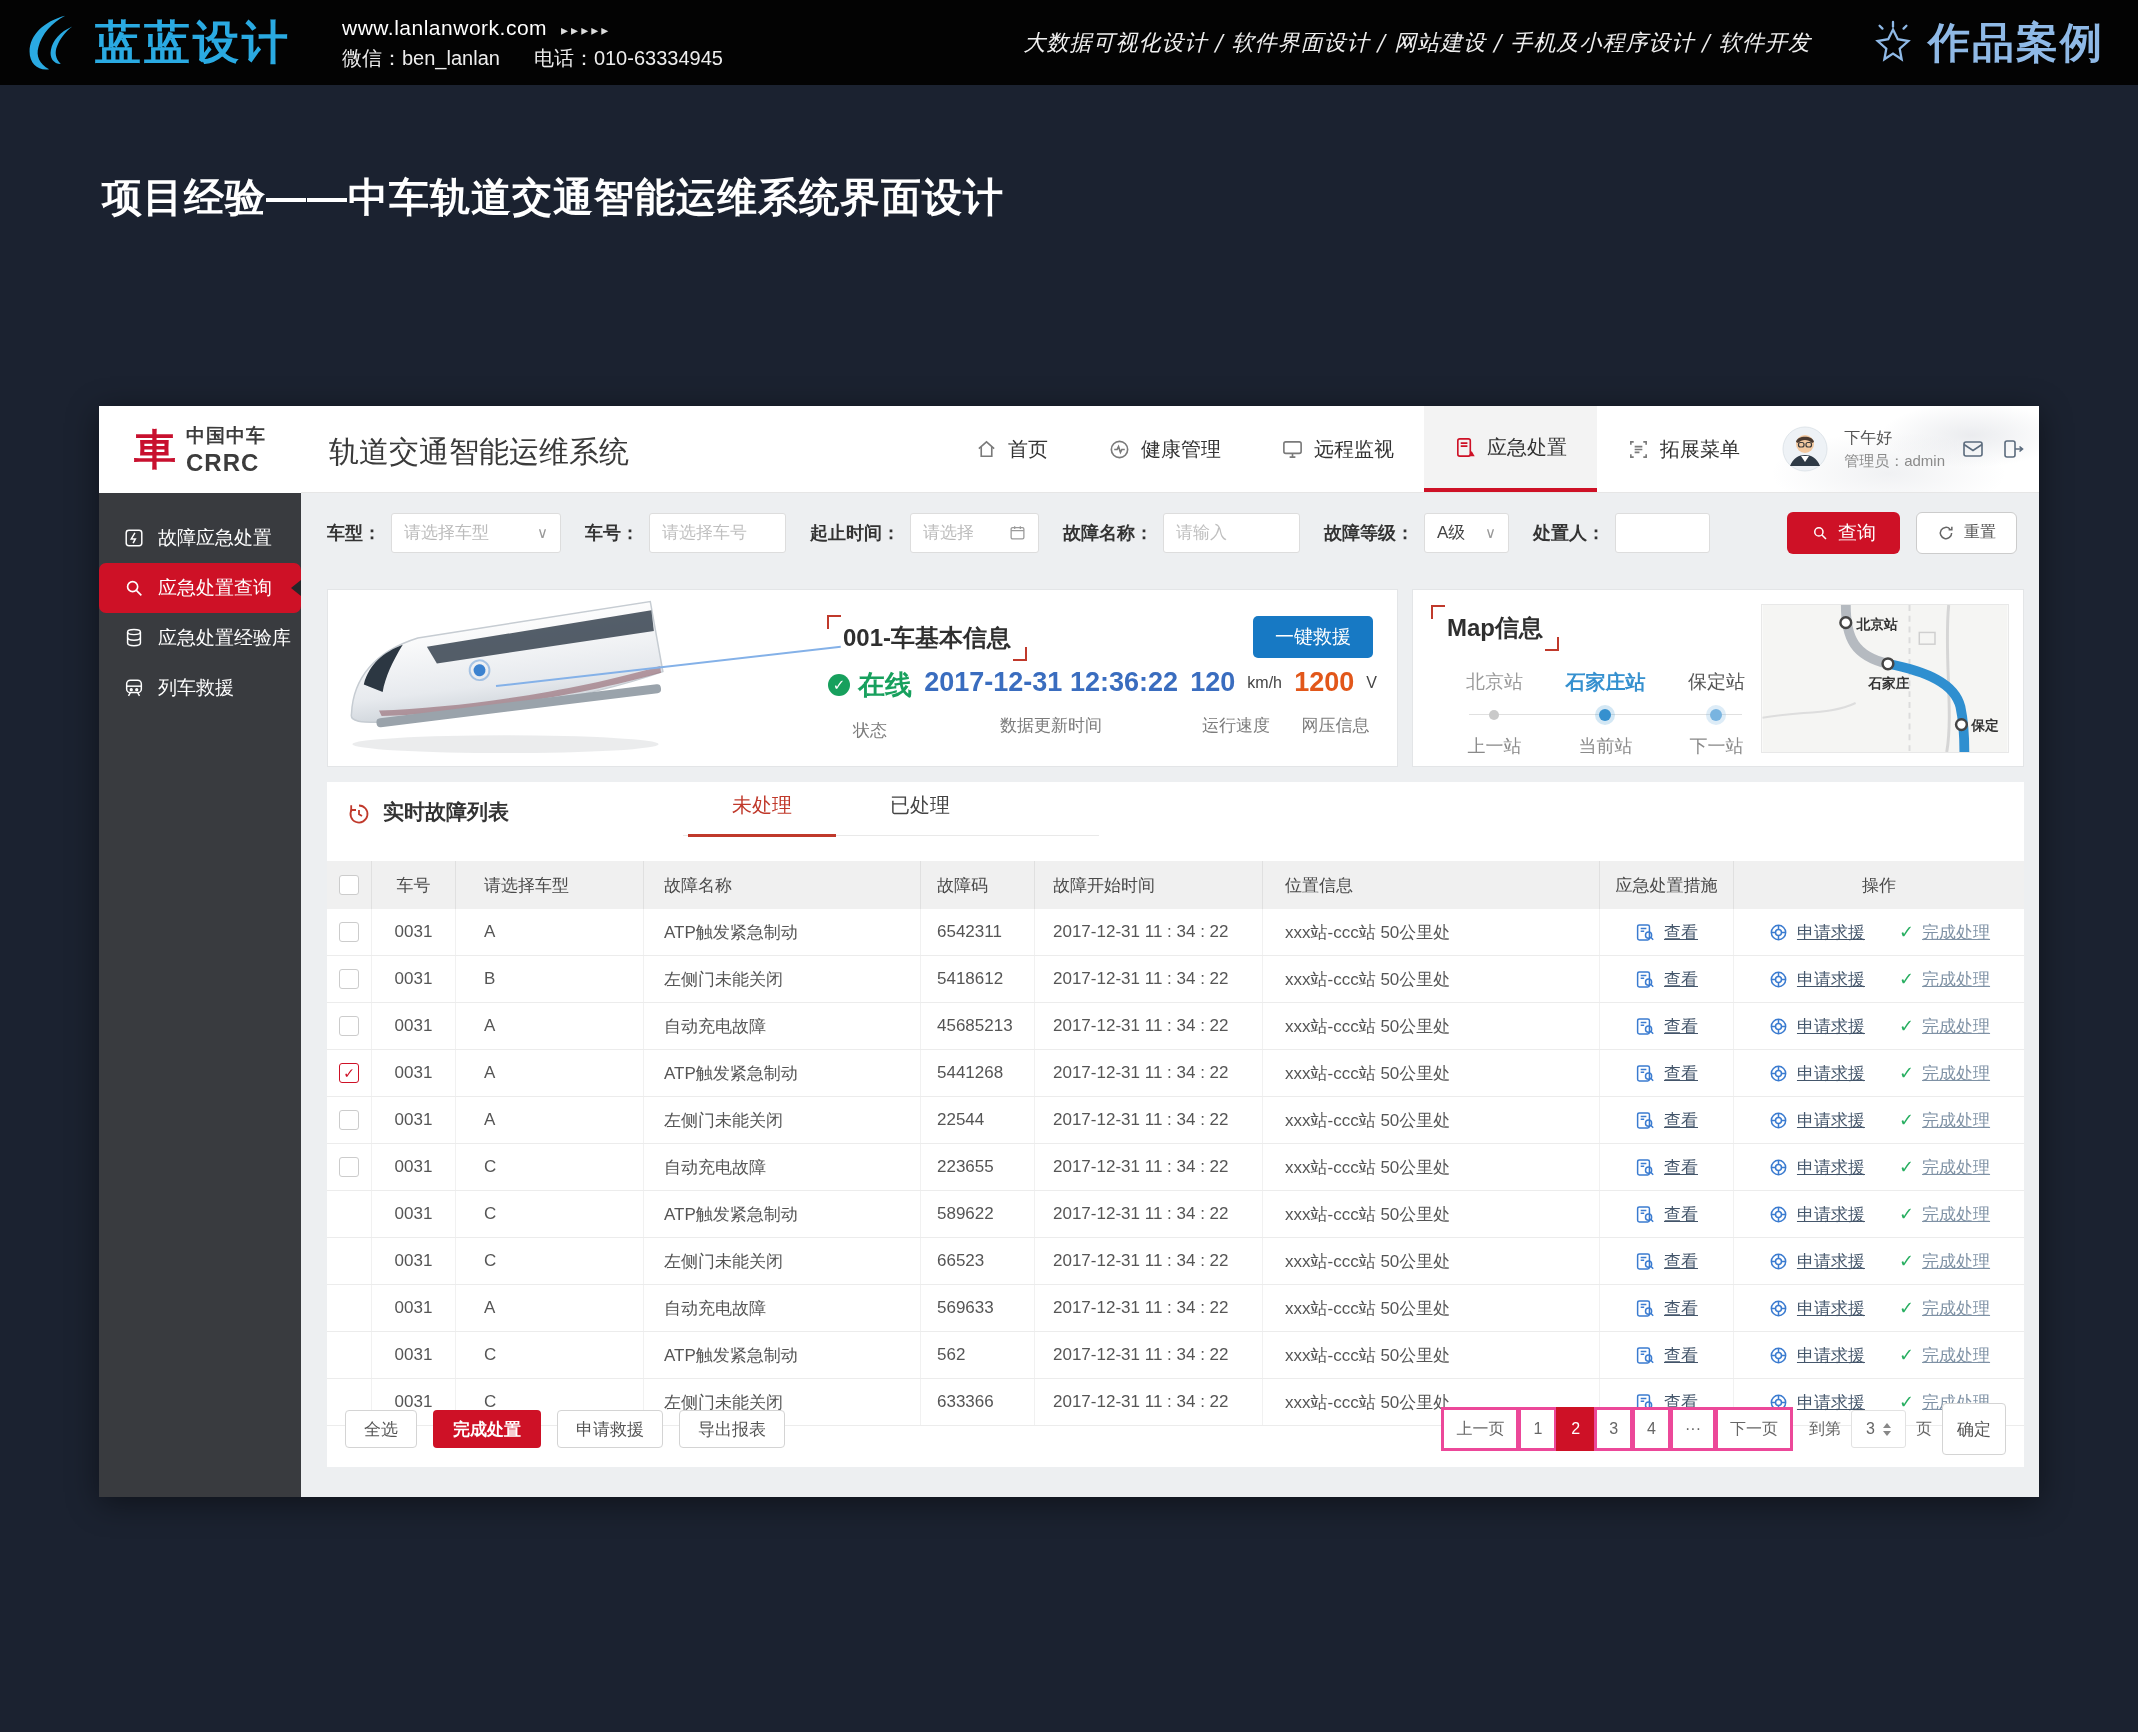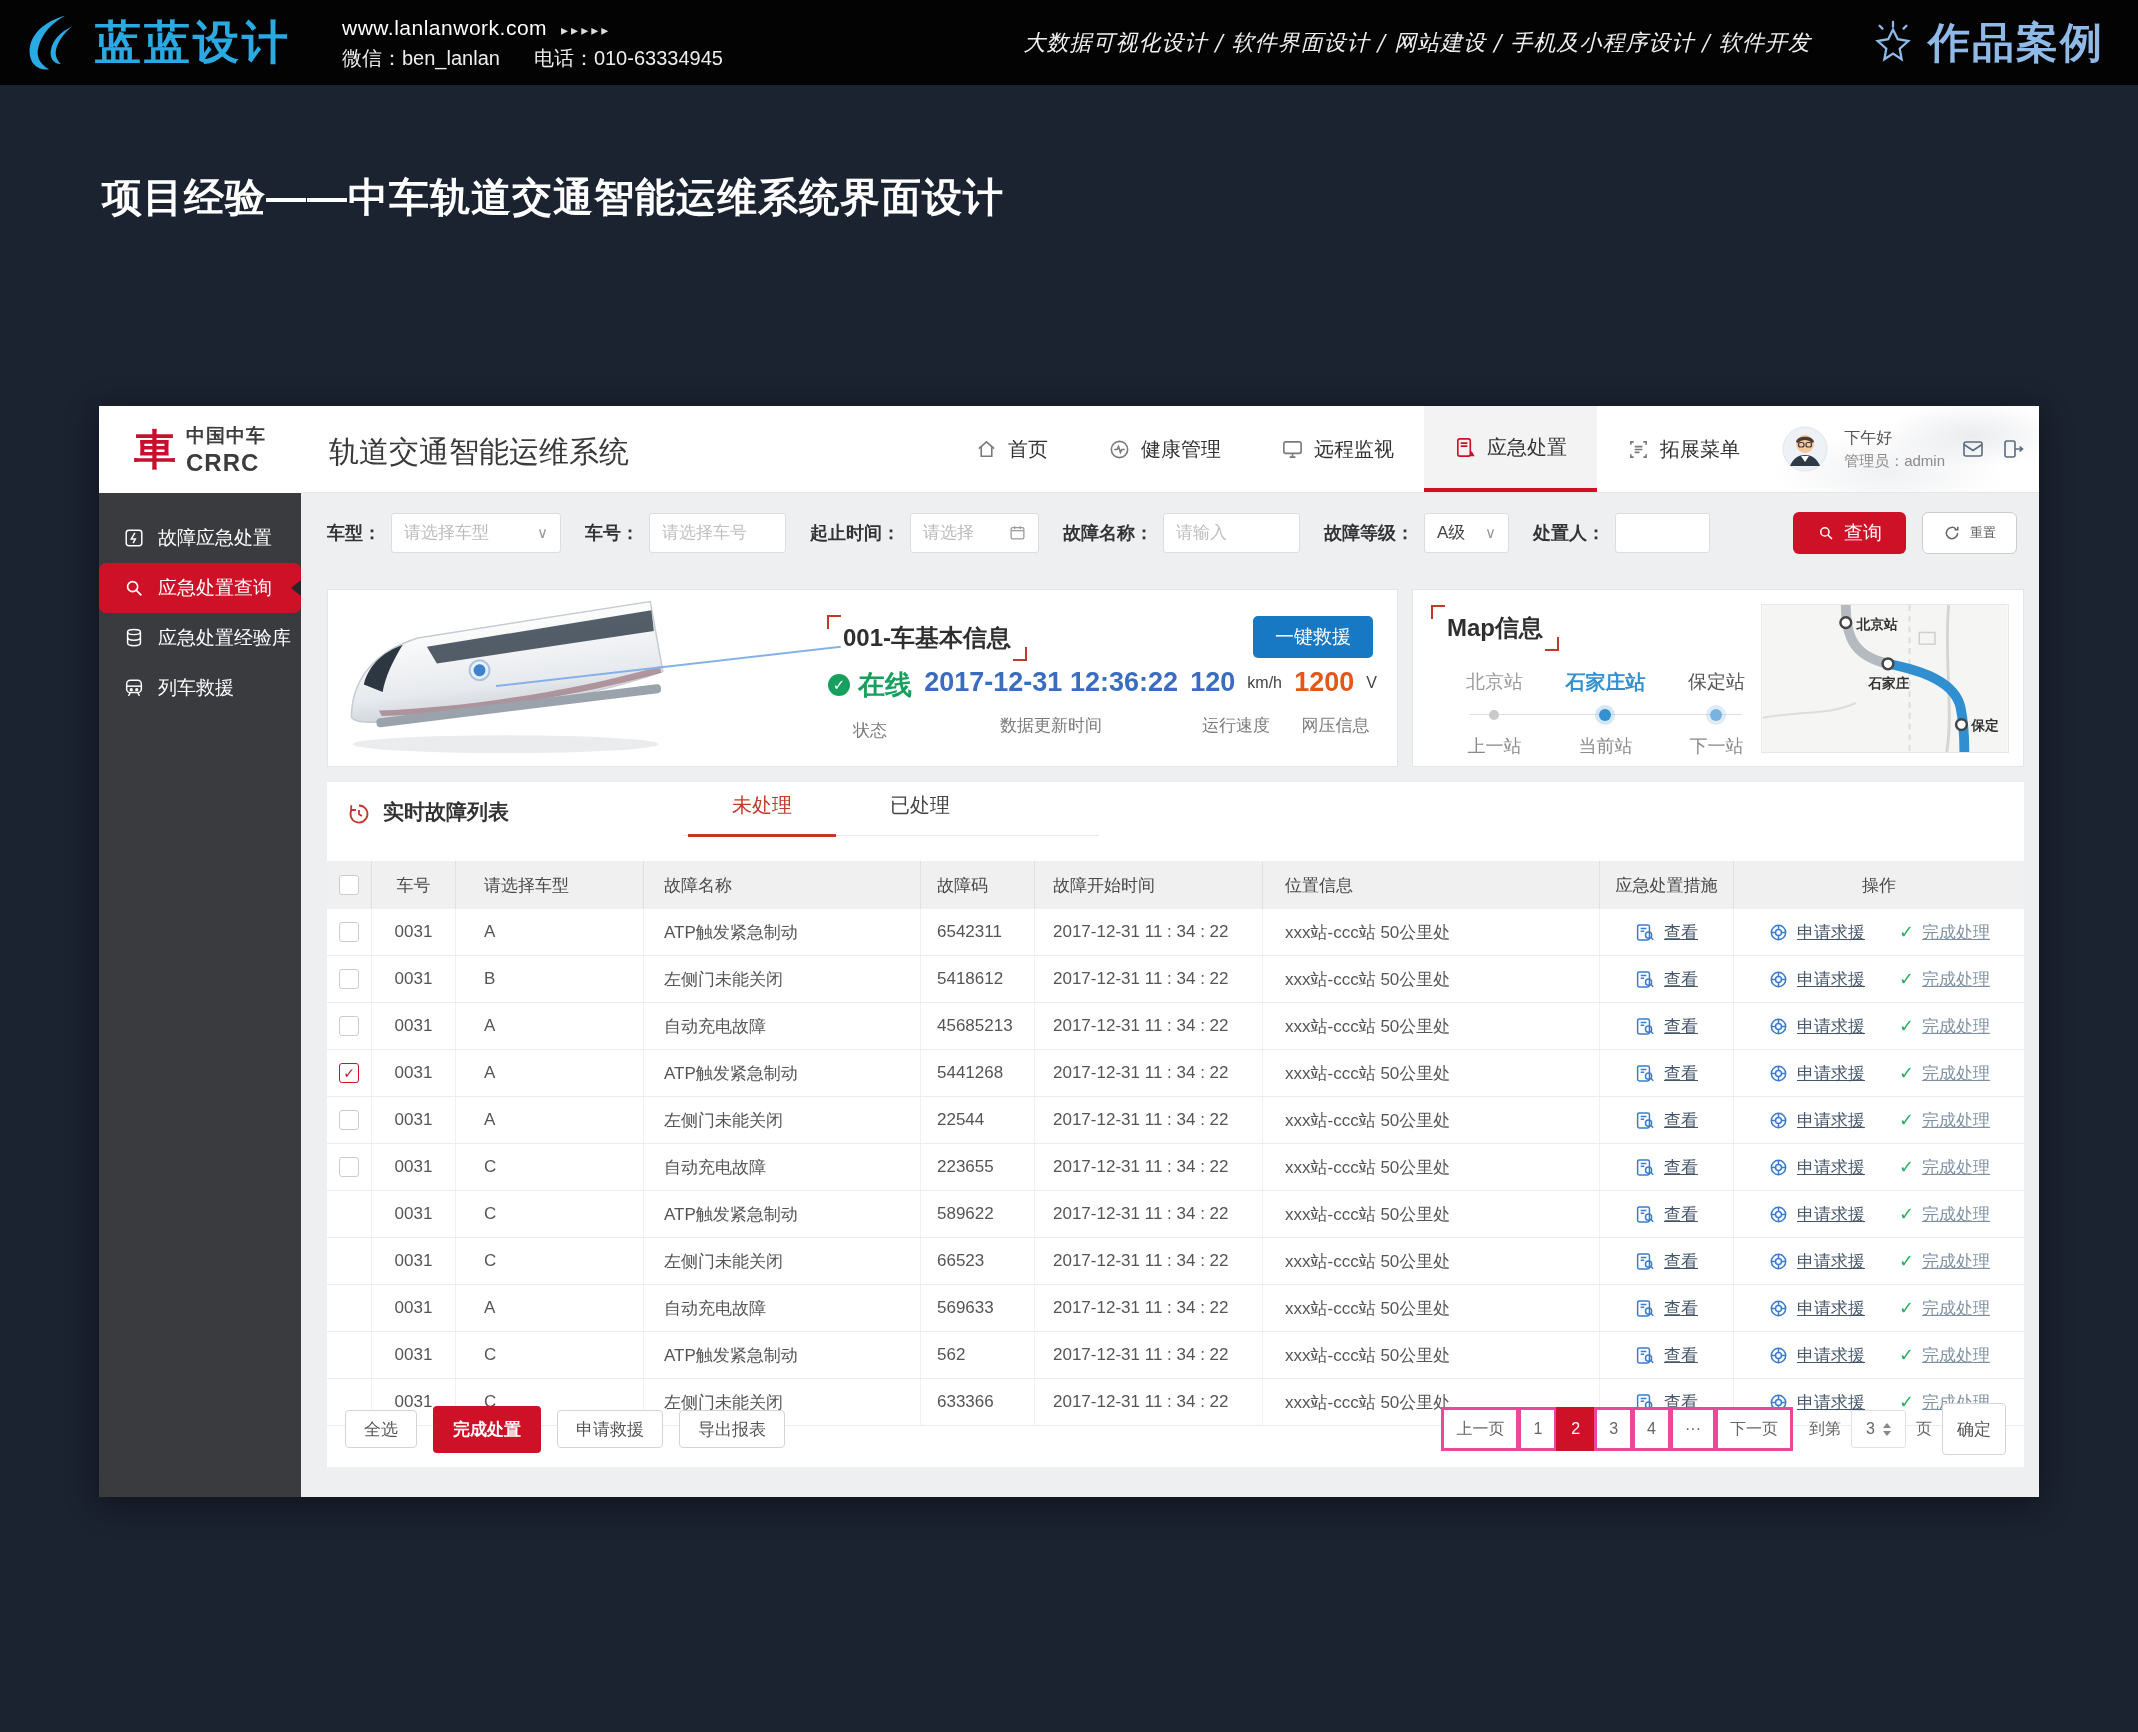--- a/index.html
+++ b/index.html
@@ -74,21 +74,21 @@
   .filters { position:absolute; left:0; top:87px; width:100%; height:79px; display:flex; align-items:center; padding:0 22px 0 26px; }
   .f-group { display:flex; align-items:center; margin-right:24px; }
   .f-label { font-size:18px; color:#333; font-weight:600; margin-right:10px; white-space:nowrap; }
   .f-ctl { height:40px; background:#fff; border:1px solid #ddd; border-radius:3px; display:flex; align-items:center; padding:0 12px; color:#bbb; font-size:17px; }
   .f-ctl input { border:none; outline:none; width:100%; font-size:17px; color:#555; font-family:inherit; }
   .f-ctl input::placeholder { color:#bfbfbf; }
   .chev { margin-left:auto; color:#999; font-size:15px; }
   .sel-val { color:#444; }
   .btns { margin-left:auto; display:flex; gap:16px; }
   .btn-query { height:42px; padding:0 24px; background:#ce1126; color:#fff; border:none; border-radius:6px; font-size:19px; display:flex; align-items:center; gap:9px; cursor:pointer; font-family:inherit; }
-  .btn-reset { height:42px; padding:0 20px; background:#fff; color:#555; border:1px solid #ccc; border-radius:6px; font-size:13px; display:flex; align-items:center; gap:9px; cursor:pointer; font-family:inherit; }
+  .btn-reset { height:42px; padding:0 20px; background:#fff; color:#555; border:1px solid #ccc; border-radius:6px; font-size:16px; display:flex; align-items:center; gap:9px; cursor:pointer; font-family:inherit; }
   
   .card { position:absolute; background:#fff; border:1px solid #e3e5e7; }
   .card-train { left:26px; top:183px; width:1071px; height:178px; }
   .card-map   { left:1111px; top:183px; width:612px; height:178px; }
   .card-title { position:relative; display:inline-block; font-size:24px; font-weight:bold; color:#2f2f2f; }
   .card-title::before { content:""; position:absolute; left:-16px; top:-7px; width:12px; height:12px; border-left:2px solid #c0392b; border-top:2px solid #c0392b; }
   .card-title::after  { content:""; position:absolute; right:-16px; bottom:-7px; width:12px; height:12px; border-right:2px solid #c0392b; border-bottom:2px solid #c0392b; }
   .train-art { position:absolute; left:4px; top:6px; width:347px; height:166px; }
   .train-title-wrap { position:absolute; left:515px; top:32px; }
   .connector { position:absolute; left:168px; top:95px; width:347px; height:2px; background:#84b1e8; transform:rotate(-6.5deg); transform-origin:left center; }
@@ -145,21 +145,21 @@
   .cb-checked { border-color:#ce1126; color:#ce1126; font-size:14px; }
   .cb-checked::after { content:"✓"; }
   .op { display:inline-flex; align-items:center; gap:8px; cursor:pointer; white-space:nowrap; }
   .op .op-text { text-decoration:underline; color:#44566b; }
   .op.done .op-text { color:#7f92a5; }
   .op-ic { width:21px; height:21px; color:#3a7bd0; }
   .check-mark { color:#27ae60; font-size:18px; font-weight:bold; }
   
   .t-footer { position:absolute; left:18px; right:18px; bottom:12px; display:flex; align-items:center; gap:16px; }
   .btn-outline { height:38px; padding:0 18px; background:#fff; border:1px solid #d4d4d4; border-radius:4px; color:#555; font-size:17px; cursor:pointer; font-family:inherit; }
-  .btn-solid-red { height:47px; padding:0 20px; background:#ce1126; border:none; border-radius:4px; color:#fff; font-size:17px; font-weight:600; cursor:pointer; font-family:inherit; }
+  .btn-solid-red { height:38px; padding:0 20px; background:#ce1126; border:none; border-radius:4px; color:#fff; font-size:17px; font-weight:600; cursor:pointer; font-family:inherit; }
   .pager { margin-left:auto; display:flex; align-items:center; }
   .pg-btn { min-width:38px; height:44px; padding:0 12px; margin-left:-1px; background:#fff; border:3px solid #ec4899; color:#666; font-size:16px; display:flex; align-items:center; justify-content:center; cursor:pointer; font-family:inherit; }
   .pg-btn.active { background:#ce1126; border-color:#ce1126; color:#fff; }
   .goto { display:flex; align-items:center; gap:10px; margin-left:16px; font-size:16px; color:#666; }
   .stepper { width:55px; height:38px; border:1px solid #e2e2e2; background:#fff; border-radius:3px; display:flex; align-items:center; justify-content:center; gap:8px; cursor:pointer; }
   .stp-arrows { display:flex; flex-direction:column; gap:3px; }
   .stp-arrows i { display:block; width:0; height:0; border-left:4px solid transparent; border-right:4px solid transparent; }
   .stp-up { border-bottom:5px solid #888; }
   .stp-dn { border-top:5px solid #888; }
   svg { display:block; }

